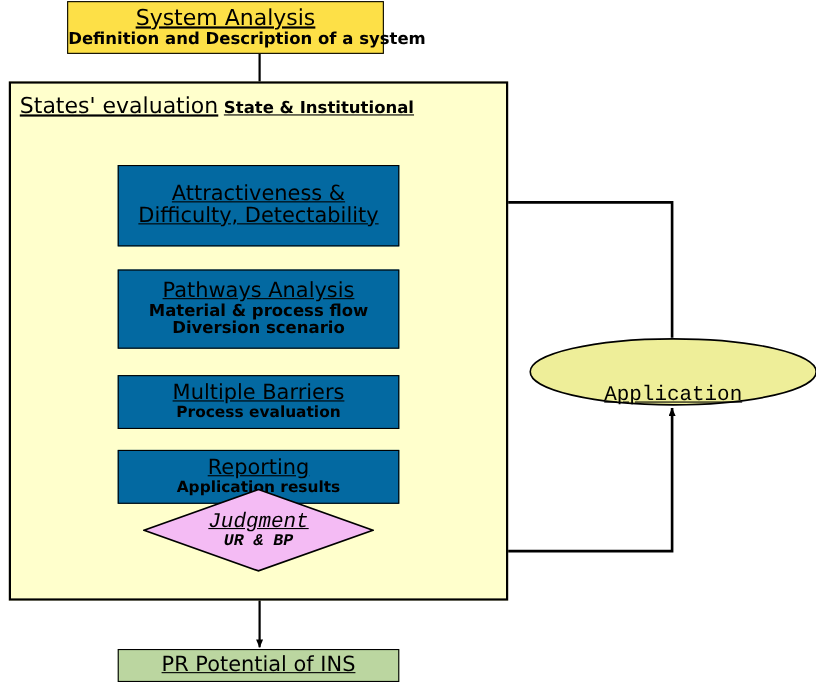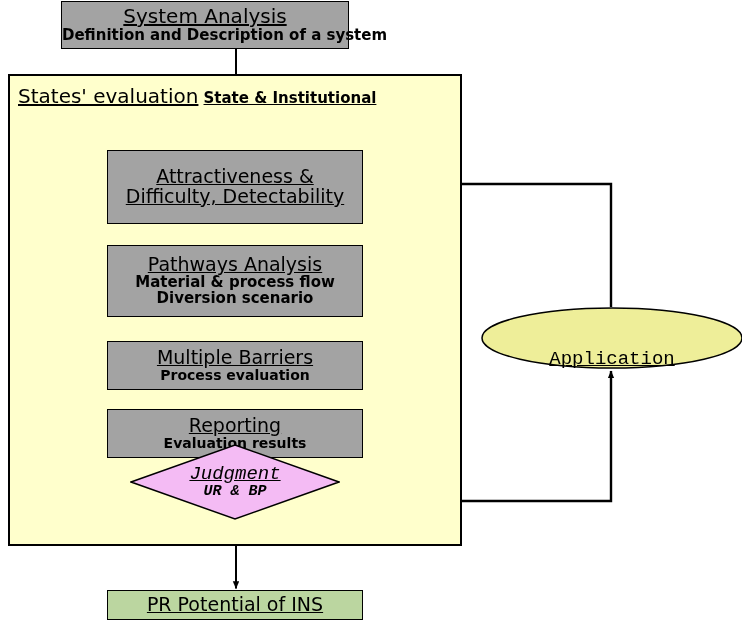--- a/index.html
+++ b/index.html
@@ -47,21 +47,21 @@
   }
   .sub-line {
     font-weight: bold;
     white-space: nowrap;
   }
 
   
   #node-system-analysis {
     left: 61px; top: 1px;
     width: 288px; height: 48px;
-    background: #a3a3a3;
+    background: #fde047;
   }
   #node-system-analysis .title-line { font-size: 20px; padding-bottom: 1px; }
   #node-system-analysis .sub-line   { font-size: 15px; }
 
   
   #container-states {
     position: absolute;
     left: 8px; top: 74px;
     width: 454px; height: 472px;
     box-sizing: border-box;
@@ -71,21 +71,21 @@
   #states-heading {
     position: absolute;
     left: 8px; top: 8px;
     text-align: left;
   }
   #states-heading .title-line { font-size: 20px; display: inline-block; }
   #states-heading .sub-line   { font-size: 15px; display: inline-block; text-decoration: underline; }
 
   
   .blue-box {
-    background: #a3a3a3;
+    background: #0369a1;
   }
   #node-attractiveness {
     left: 107px; top: 150px;
     width: 256px; height: 74px;
   }
   #node-attractiveness .title-line { font-size: 19px; }
   #node-attractiveness .sub-line   { font-size: 14px; text-decoration: underline; padding-top: 1px; }
 
   #node-pathways {
     left: 107px; top: 245px;
@@ -217,21 +217,21 @@
     <div class="sub-line">Diversion scenario</div>
   </div>
 
   <div class="node blue-box" id="node-barriers">
     <div class="title-line">Multiple Barriers</div>
     <div class="sub-line">Process evaluation</div>
   </div>
 
   <div class="node blue-box" id="node-reporting">
     <div class="title-line">Reporting</div>
-    <div class="sub-line">Evaluation results</div>
+    <div class="sub-line">Application results</div>
   </div>
 
   <div id="node-judgment">
     <svg width="210" height="76" viewBox="0 0 210 76">
       <polygon points="105,1 209,38 105,75 1,38" fill="#F4BBF4" stroke="#000000" stroke-width="1.5"></polygon>
     </svg>
     <div class="diamond-text">
       <div class="title-line">Judgment</div>
       <div class="sub-line">UR &amp; BP</div>
     </div>

